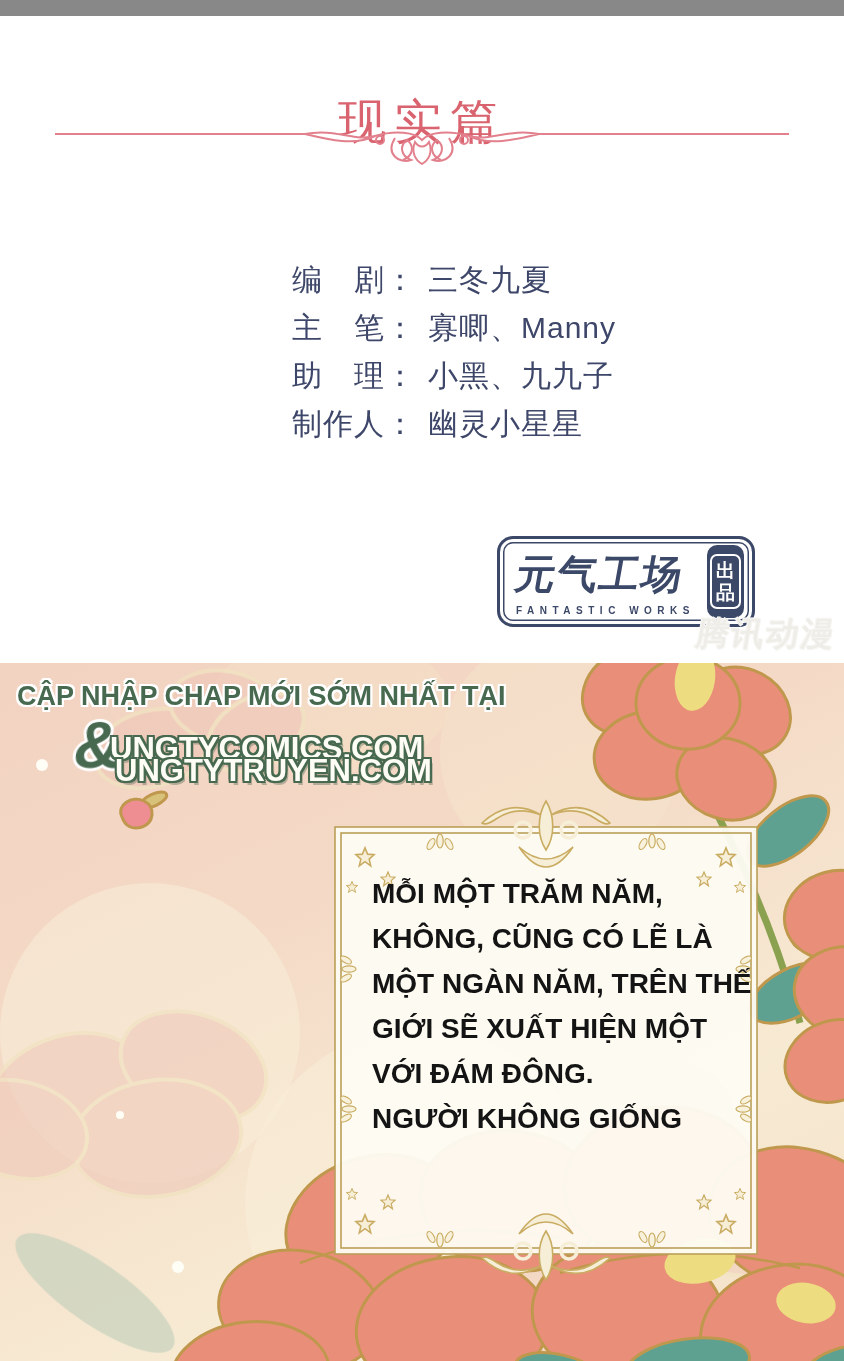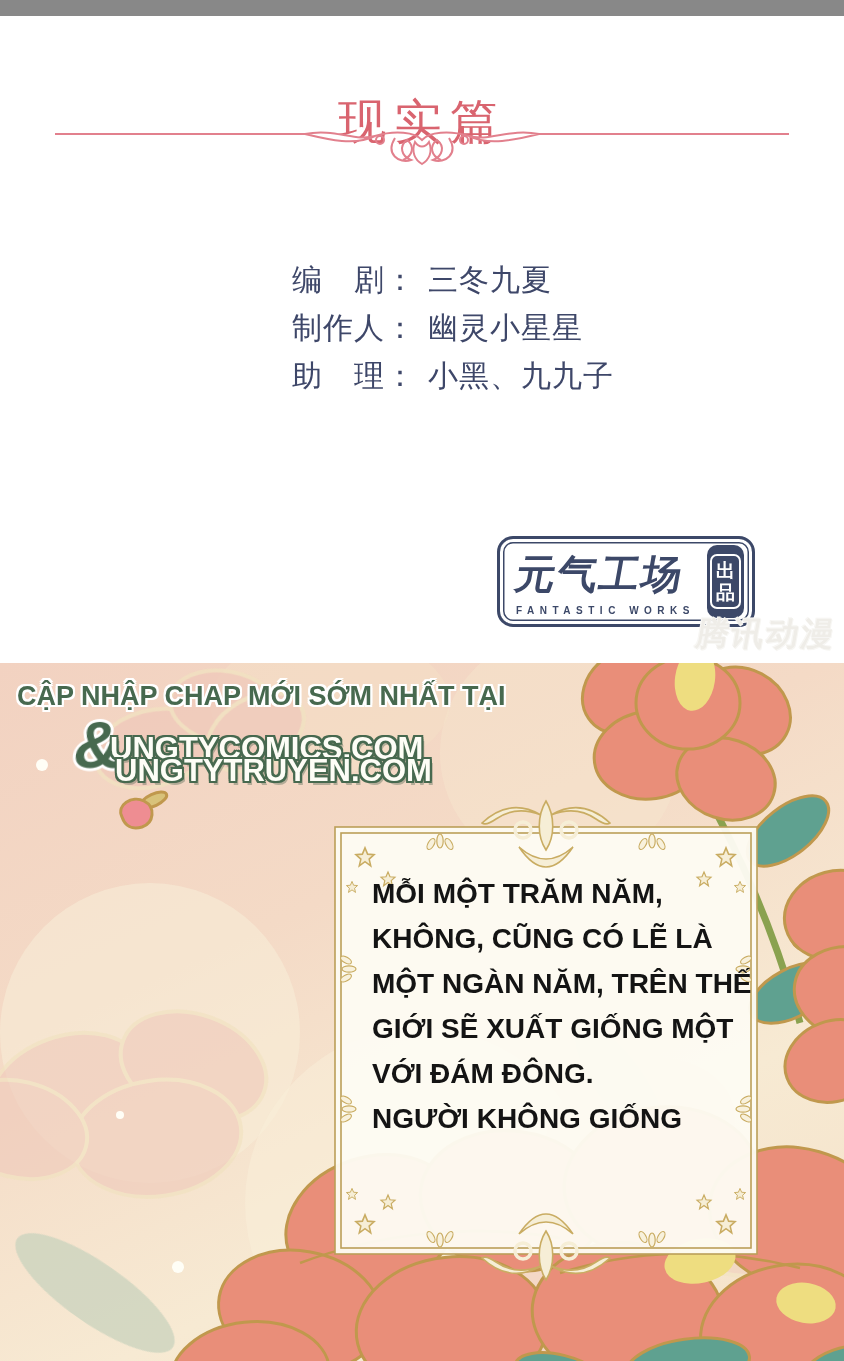--- a/index.html
+++ b/index.html
@@ -104,26 +104,30 @@
         <path d="M360,22 C356,32 360,40 367,44 C374,40 378,32 374,22 C370,28 364,28 360,22 Z"></path>
       </g>
     </svg>
 
     <div class="credits">
       <div class="credit-row">
         <span class="credit-label">编　剧：</span>
         <span class="credit-value">三冬九夏</span>
       </div>
       <div class="credit-row">
-        <span class="credit-label">制作人：</span>
-        <span class="credit-value">幽灵小星星</span>
+        <span class="credit-label">主　笔：</span>
+        <span class="credit-value">寡唧、Manny</span>
       </div>
       <div class="credit-row">
         <span class="credit-label">助　理：</span>
         <span class="credit-value">小黑、九九子</span>
+      </div>
+      <div class="credit-row">
+        <span class="credit-label">制作人：</span>
+        <span class="credit-value">幽灵小星星</span>
       </div>
     </div>
 
     <div class="logo-row">
       <div class="logo-fantastic">
         <div class="logo-fantastic-main">
           <span class="logo-fantastic-cjk">元气工场</span>
           <span class="logo-fantastic-latin">FANTASTIC WORKS</span>
         </div>
         <div class="seal-outer">
@@ -319,19 +323,19 @@
           <use href="#sprig" transform="translate(453,190) rotate(-90)"></use>
           <use href="#sprig" transform="translate(453,330) rotate(-90)"></use>
         </g>
       </g>
     </svg>
 
     <div class="quote-text">
       <div>MỖI MỘT TRĂM NĂM,</div>
       <div>KHÔNG, CŨNG CÓ LẼ LÀ</div>
       <div>MỘT NGÀN NĂM, TRÊN THẾ</div>
-      <div>GIỚI SẼ XUẤT GIỐNG MỘT</div>
+      <div>GIỚI SẼ XUẤT HIỆN MỘT</div>
       <div>VỚI ĐÁM ĐÔNG.</div>
       <div>NGƯỜI KHÔNG GIỐNG</div>
     </div>
 
   </section>
 </div>
 
 </body></html>

